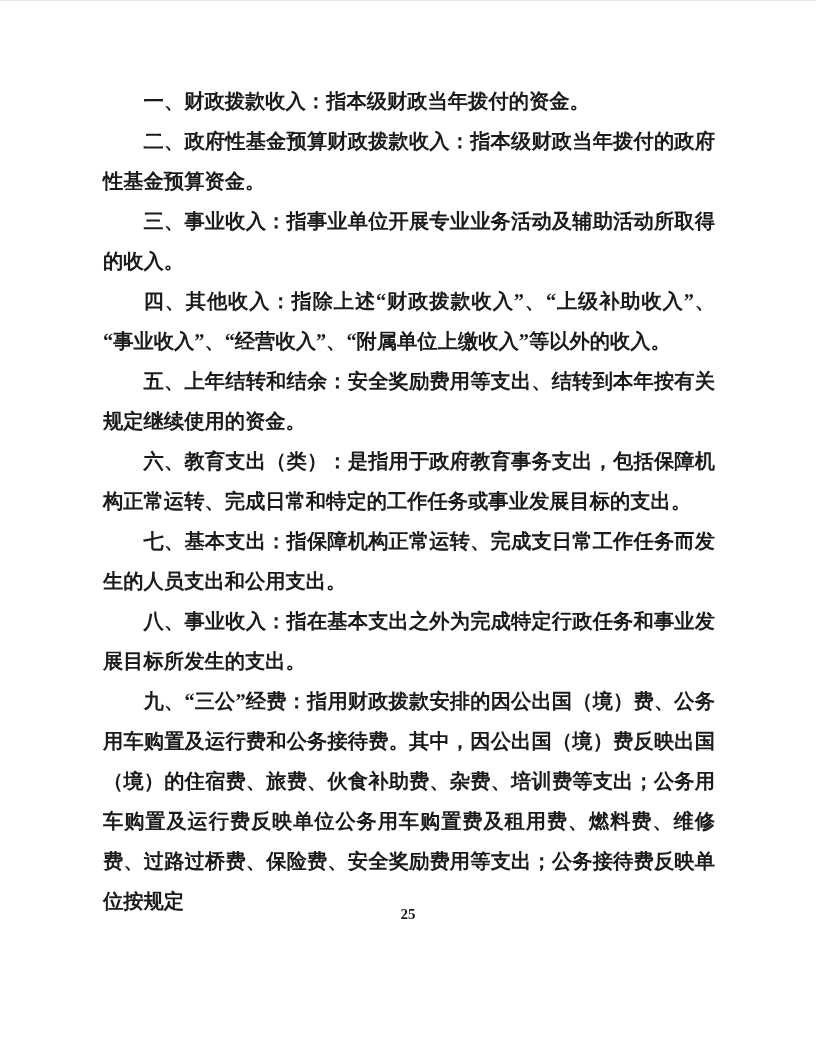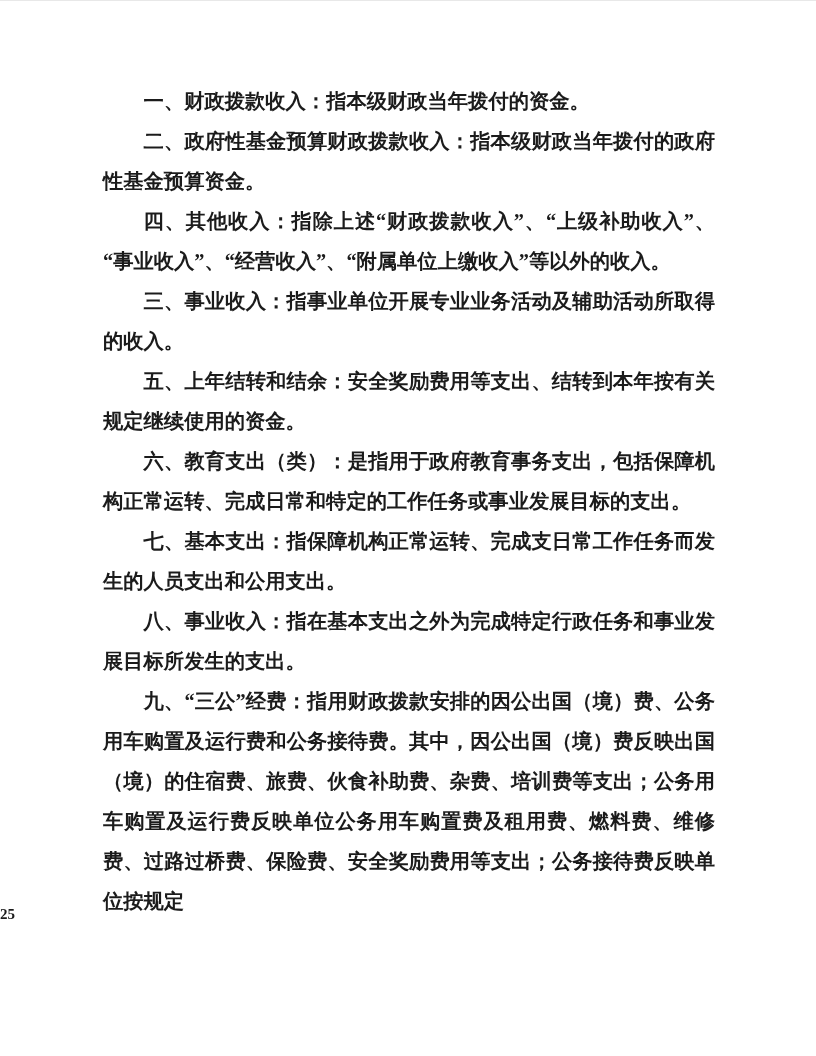--- a/index.html
+++ b/index.html
@@ -35,37 +35,38 @@
     text-justify: inter-ideograph;
     text-indent: 2em;
     letter-spacing: 0;
     word-break: break-all;
   }
   .footer {
     position: absolute;
     left: 0;
     top: 902px;
     width: 816px;
+    text-align: center;
   }
   .page-number {
     font-size: 15px;
     line-height: 22px;
     color: #1b1b1b;
     font-family: "Liberation Serif", "DejaVu Serif", serif;
   }
 </style>
 </head>
 <body>
 
 <div class="page">
   <main class="content">
     <p>一、财政拨款收入：指本级财政当年拨付的资金。</p>
     <p>二、政府性基金预算财政拨款收入：指本级财政当年拨付的政府性基金预算资金。</p>
+    <p>三、事业收入：指事业单位开展专业业务活动及辅助活动所取得的收入。</p>
     <p>四、其他收入：指除上述“财政拨款收入”、“上级补助收入”、“事业收入”、“经营收入”、“附属单位上缴收入”等以外的收入。</p>
-    <p>三、事业收入：指事业单位开展专业业务活动及辅助活动所取得的收入。</p>
     <p>五、上年结转和结余：安全奖励费用等支出、结转到本年按有关规定继续使用的资金。</p>
     <p>六、教育支出（类）：是指用于政府教育事务支出，包括保障机构正常运转、完成日常和特定的工作任务或事业发展目标的支出。</p>
     <p>七、基本支出：指保障机构正常运转、完成支日常工作任务而发生的人员支出和公用支出。</p>
     <p>八、事业收入：指在基本支出之外为完成特定行政任务和事业发展目标所发生的支出。</p>
     <p>九、“三公”经费：指用财政拨款安排的因公出国（境）费、公务用车购置及运行费和公务接待费。其中，因公出国（境）费反映出国（境）的住宿费、旅费、伙食补助费、杂费、培训费等支出；公务用车购置及运行费反映单位公务用车购置费及租用费、燃料费、维修费、过路过桥费、保险费、安全奖励费用等支出；公务接待费反映单位按规定</p>
   </main>
   <footer class="footer">
     <span class="page-number">25</span>
   </footer>
 </div>

